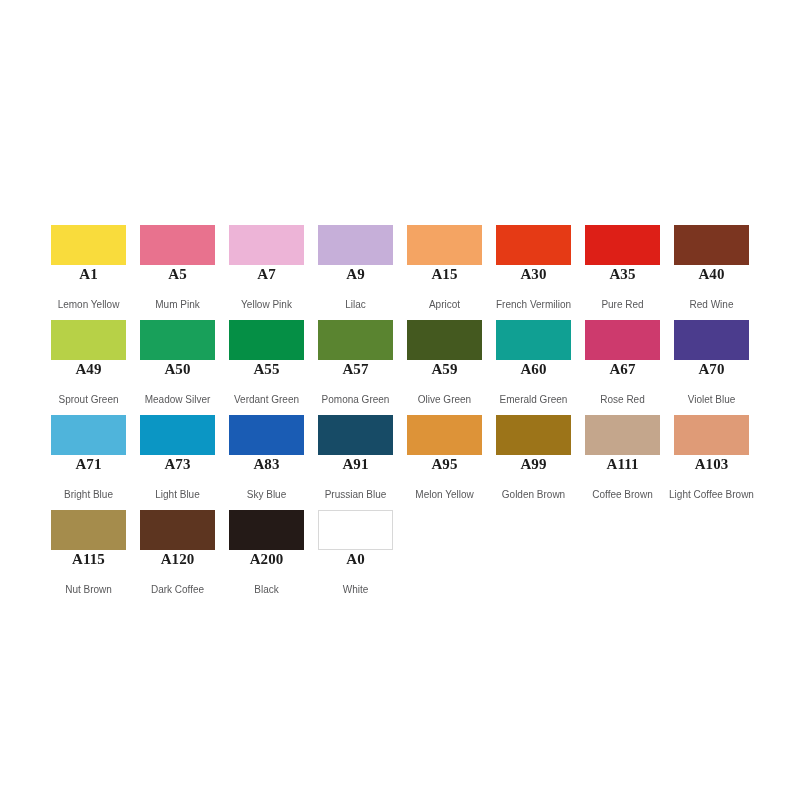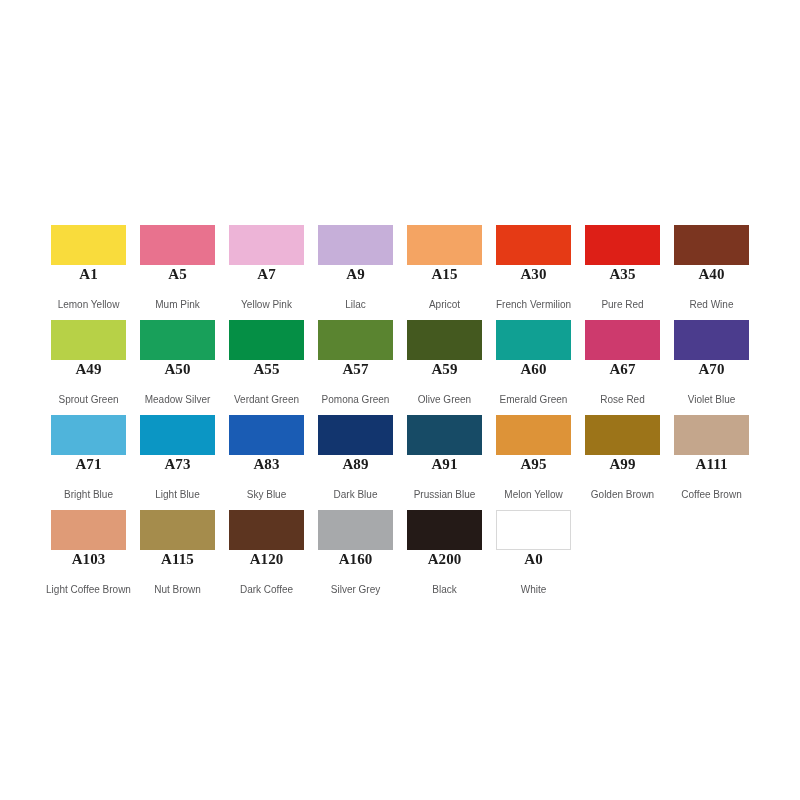--- a/index.html
+++ b/index.html
@@ -174,25 +174,20 @@
         <span class="swatch-chip" style="background: rgb(11, 150, 196);"></span>
         <div class="swatch-code">A73</div>
         <div class="swatch-name">Light Blue</div>
       </div>
       <div class="swatch-cell">
         <span class="swatch-chip" style="background: rgb(26, 92, 180);"></span>
         <div class="swatch-code">A83</div>
         <div class="swatch-name">Sky Blue</div>
       </div>
       <div class="swatch-cell">
-        <span class="swatch-chip" style="background: rgb(18, 53, 110);"></span>
-        <div class="swatch-code">A89</div>
-        <div class="swatch-name">Dark Blue</div>
-      </div>
-      <div class="swatch-cell">
         <span class="swatch-chip" style="background: rgb(23, 75, 102);"></span>
         <div class="swatch-code">A91</div>
         <div class="swatch-name">Prussian Blue</div>
       </div>
       <div class="swatch-cell">
         <span class="swatch-chip" style="background: rgb(221, 147, 56);"></span>
         <div class="swatch-code">A95</div>
         <div class="swatch-name">Melon Yellow</div>
       </div>
       <div class="swatch-cell">
@@ -214,25 +209,20 @@
         <span class="swatch-chip" style="background: rgb(165, 140, 76);"></span>
         <div class="swatch-code">A115</div>
         <div class="swatch-name">Nut Brown</div>
       </div>
       <div class="swatch-cell">
         <span class="swatch-chip" style="background: rgb(93, 53, 32);"></span>
         <div class="swatch-code">A120</div>
         <div class="swatch-name">Dark Coffee</div>
       </div>
       <div class="swatch-cell">
-        <span class="swatch-chip" style="background: rgb(167, 169, 171);"></span>
-        <div class="swatch-code">A160</div>
-        <div class="swatch-name">Silver Grey</div>
-      </div>
-      <div class="swatch-cell">
         <span class="swatch-chip" style="background: rgb(36, 26, 23);"></span>
         <div class="swatch-code">A200</div>
         <div class="swatch-name">Black</div>
       </div>
       <div class="swatch-cell">
         <span class="swatch-chip bordered" style="background: rgb(255, 255, 255);"></span>
         <div class="swatch-code">A0</div>
         <div class="swatch-name">White</div>
       </div>
     </div>

